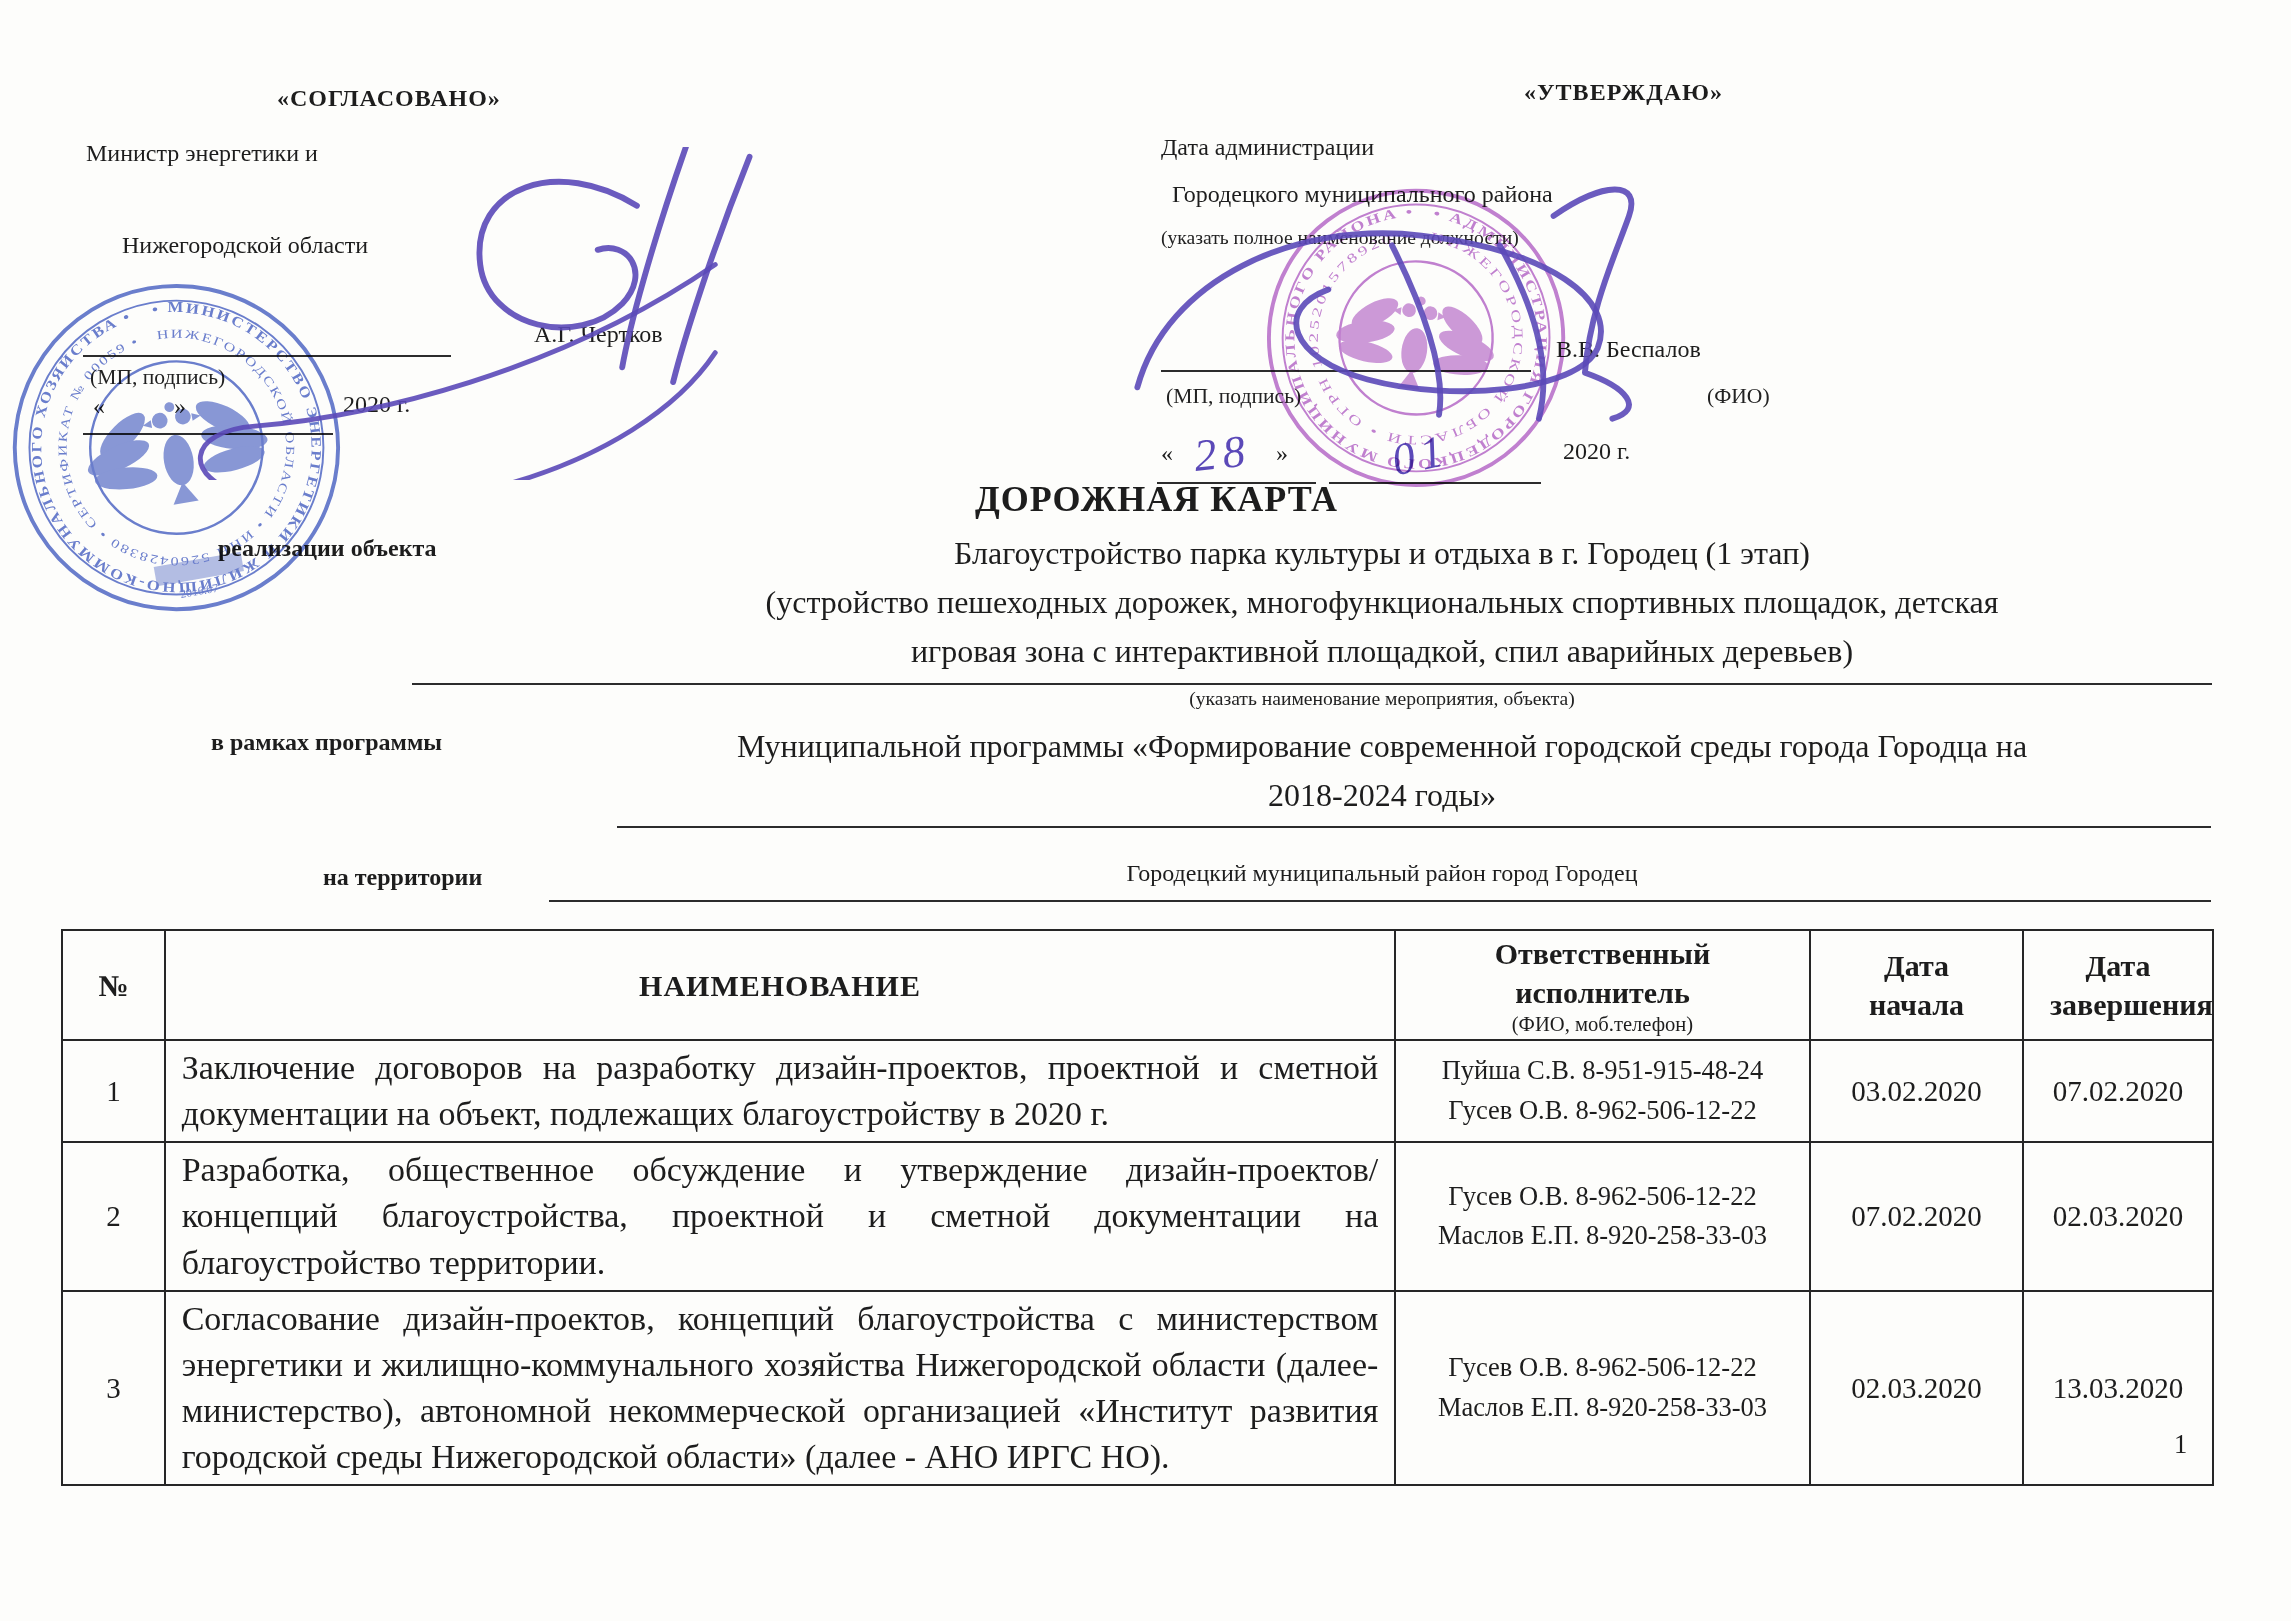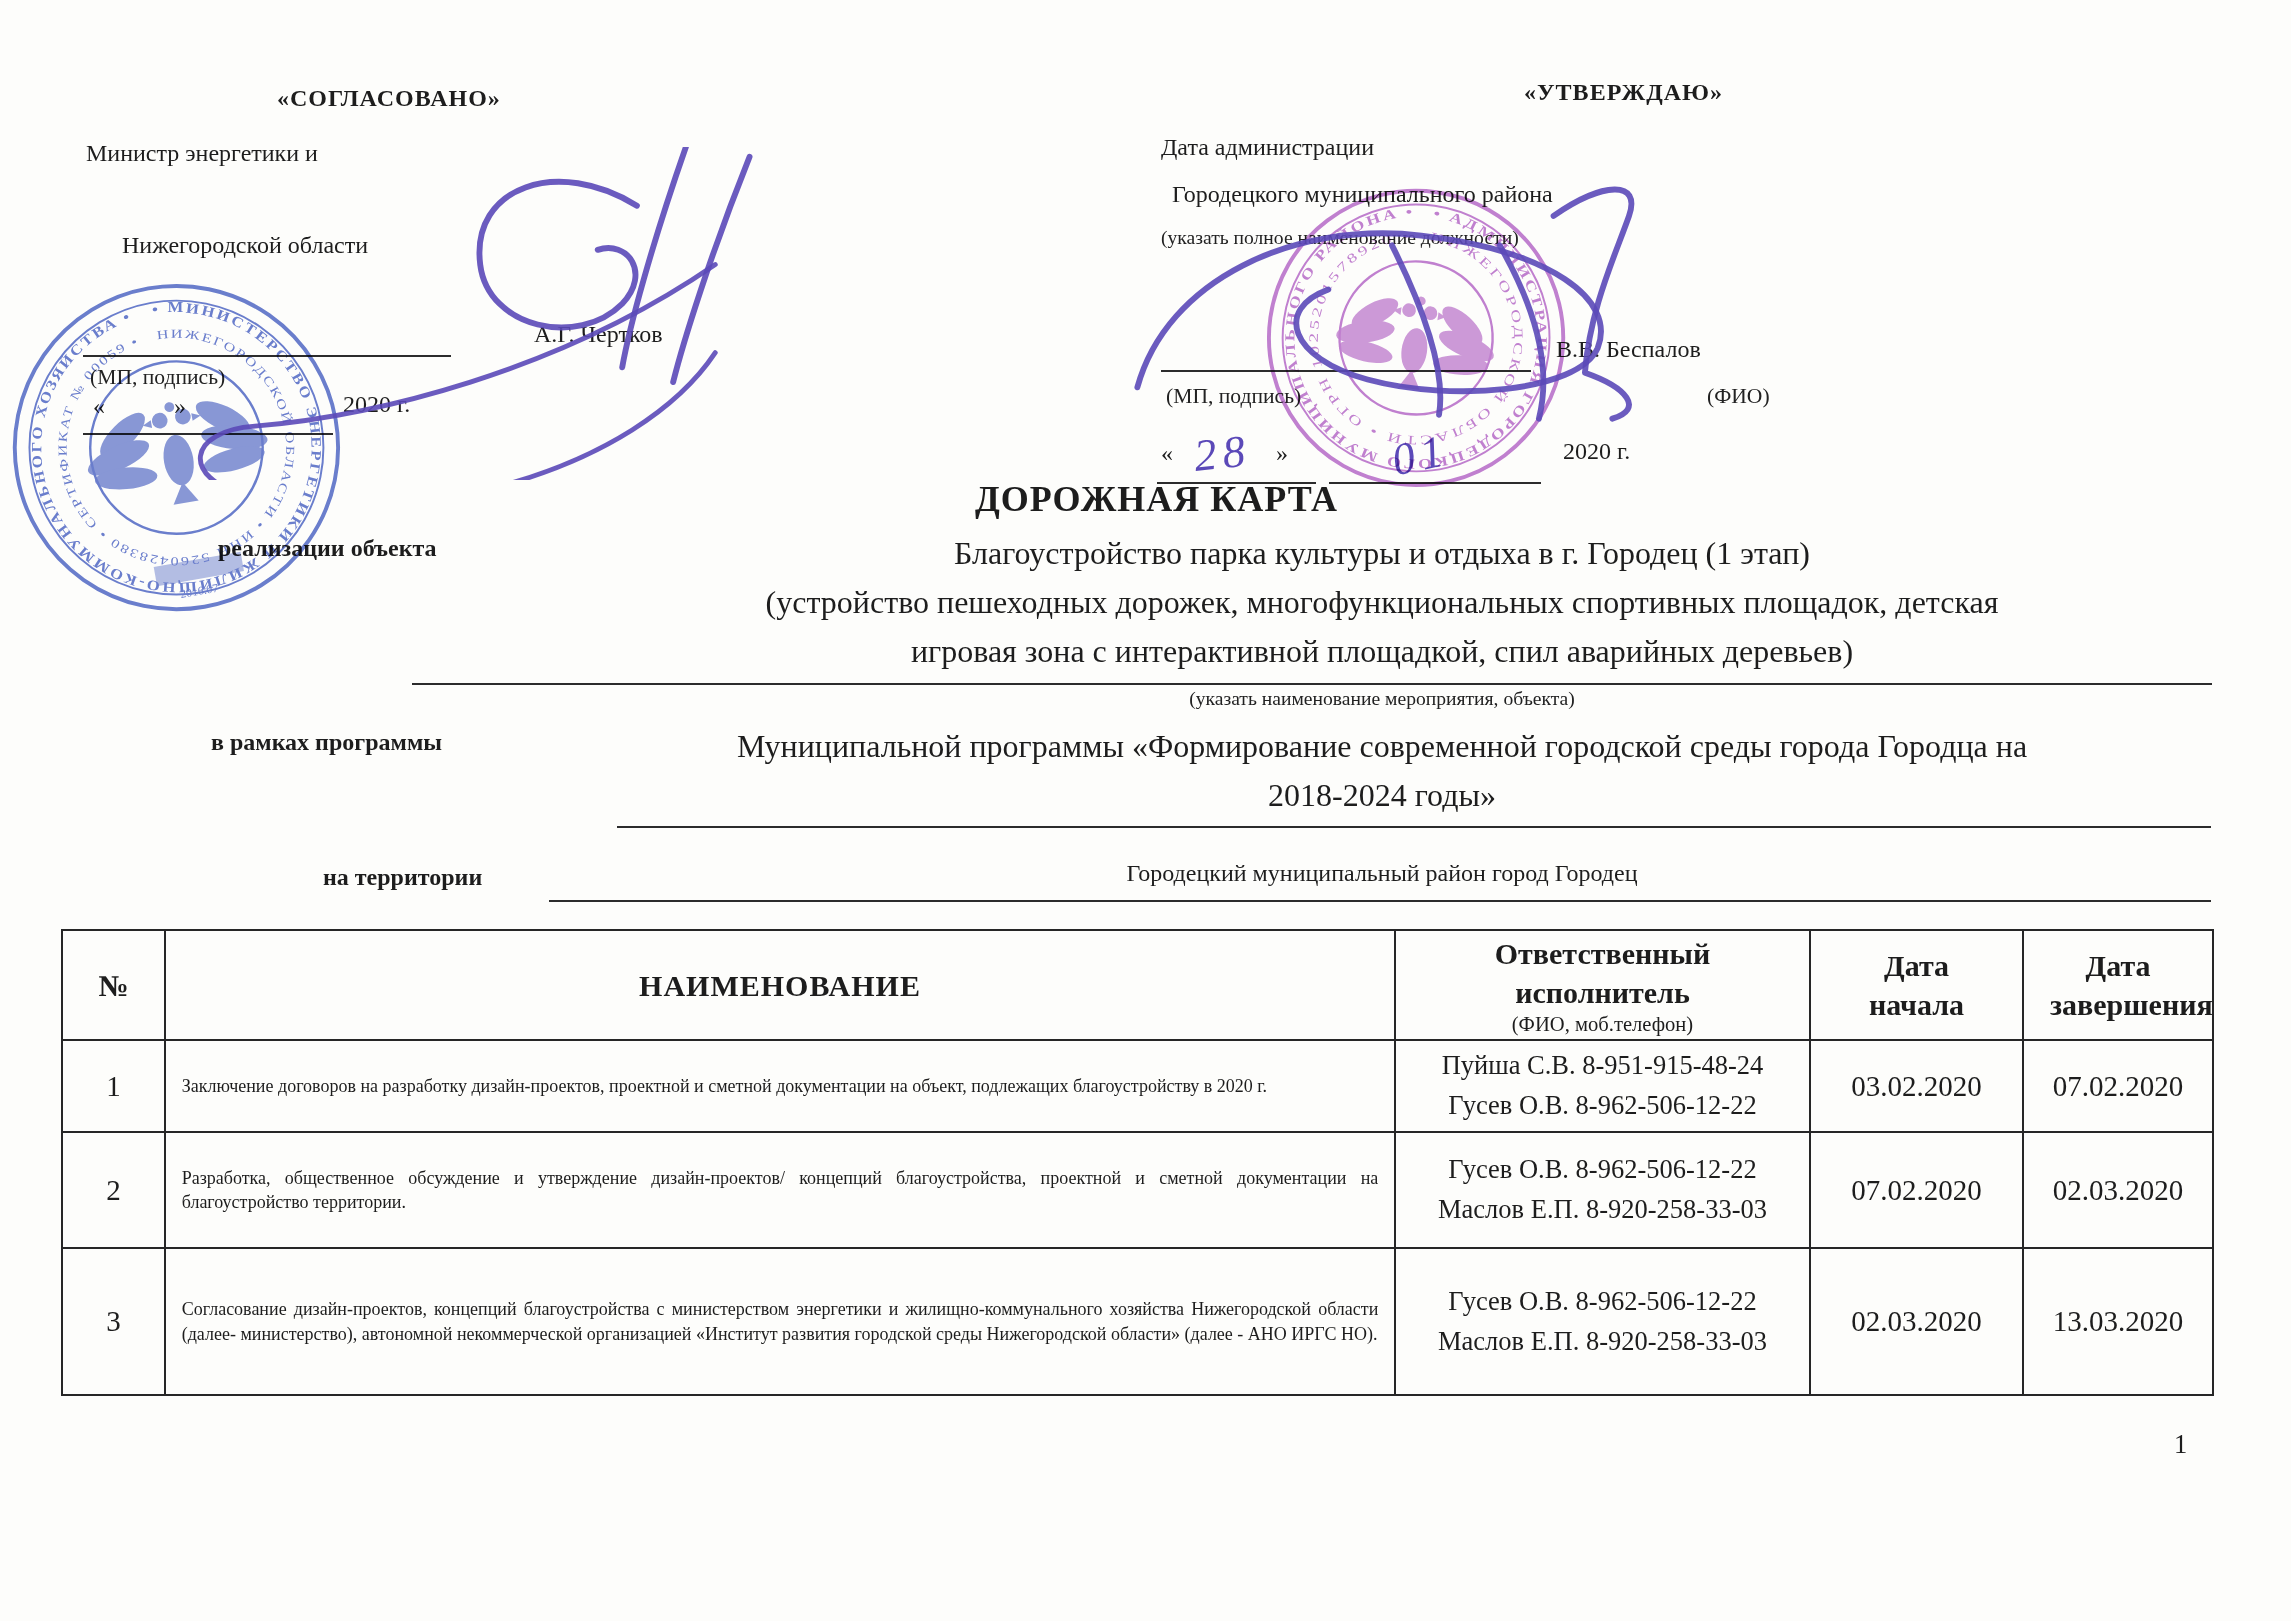--- a/index.html
+++ b/index.html
@@ -24,21 +24,21 @@
   table.map{
     position:absolute;left:61px;top:929px;width:2150px;
     border-collapse:collapse;table-layout:fixed;
     border:2.9px solid #262626;
   }
   .map th,.map td{border:2px solid #262626;vertical-align:middle;padding:2px 26px;}
   .map th{font-weight:bold;text-align:center;}
   .hdr-main{font-size:30px;line-height:1.3;font-weight:bold;}
   .hdr-sub{font-size:20.6px;font-weight:normal;line-height:1.2;}
   td.c-num{text-align:center;font-size:29px;}
-  td.c-name{text-align:justify;font-size:18px;line-height:1.36;padding:3.9px 15.7px;}
+  td.c-name{text-align:justify;font-size:34px;line-height:1.36;padding:3.9px 15.7px;}
   td.c-exec{text-align:center;font-size:26.5px;line-height:1.5;}
   td.c-date{text-align:center;font-size:29px;}
   
   .stamp{opacity:.82;mix-blend-mode:multiply;}
   .ink path{fill:none;stroke:#5b49b8;stroke-linecap:round;stroke-linejoin:round;opacity:.9;}
 </style>
 </head>
 <body>
 
 <div class="page">

